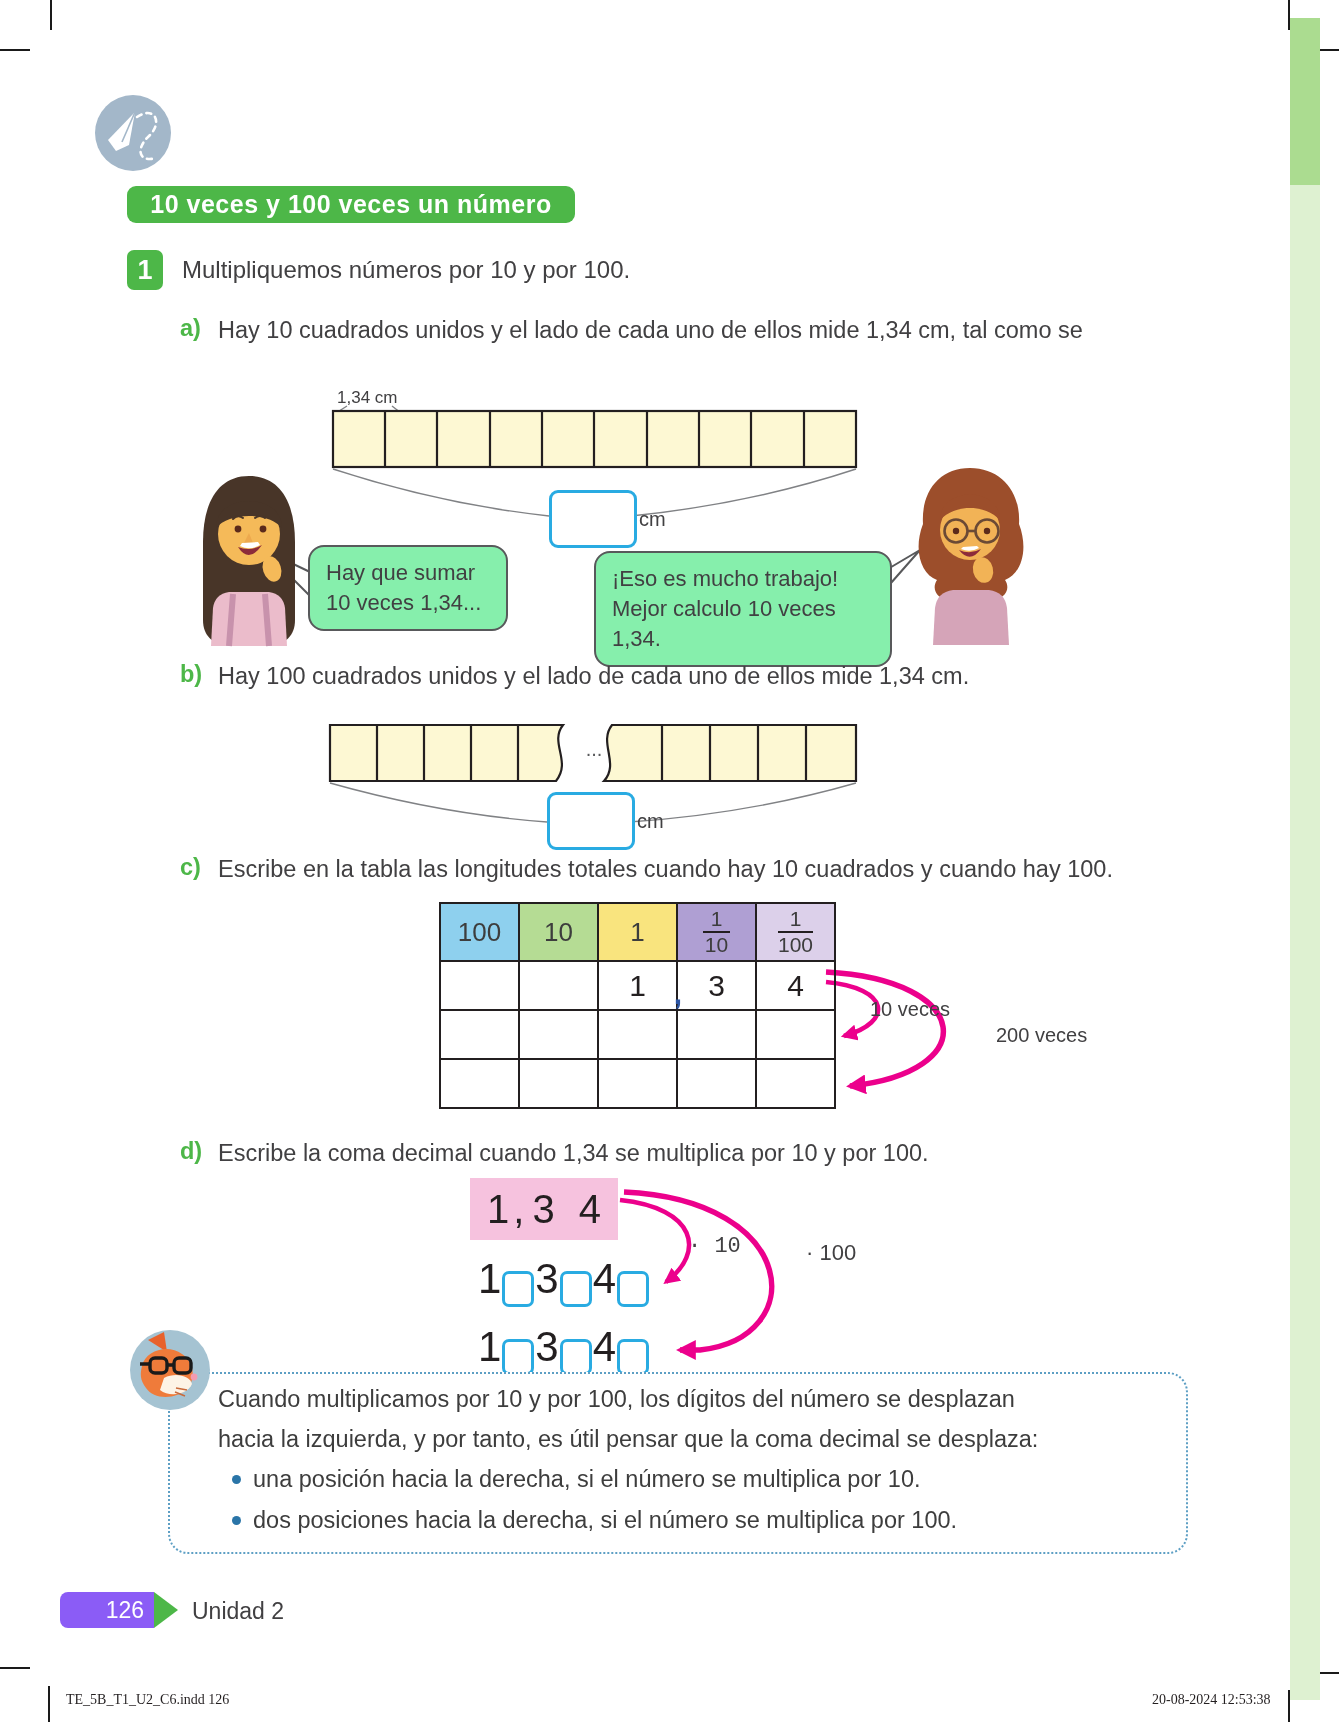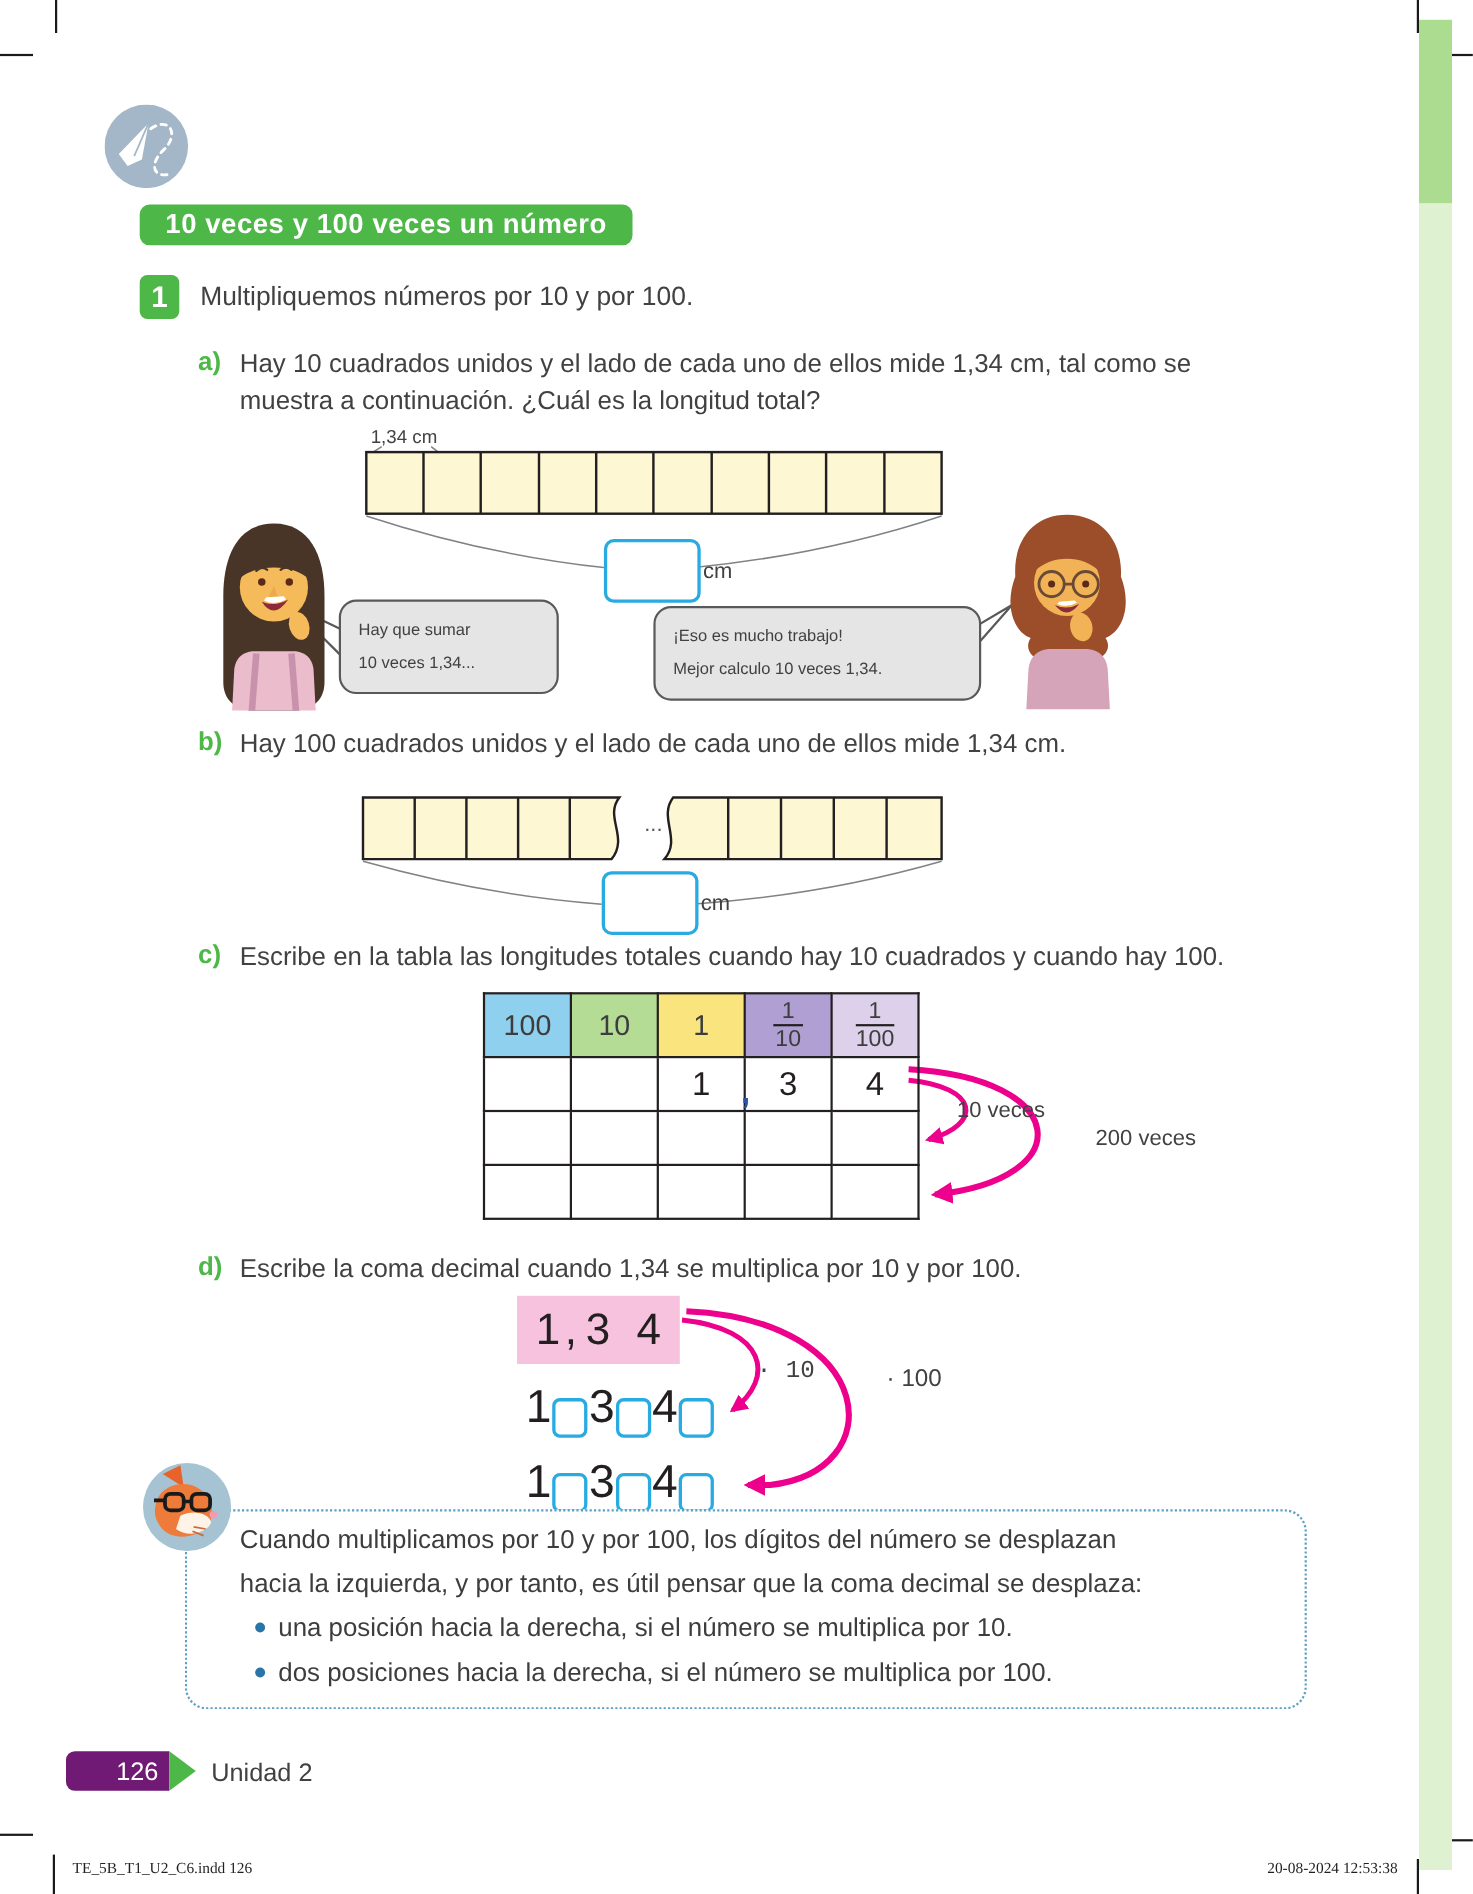--- a/index.html
+++ b/index.html
@@ -28,22 +28,22 @@
   .prob-text{left:182px;top:256px;font-size:24px;color:#414042;}
   
   .part-label{font-size:23.5px;font-weight:bold;color:#4db748;}
   .part-text{font-size:23.5px;line-height:34px;color:#414042;}
   .measure{left:337px;top:388px;font-size:17px;color:#414042;}
   .unit{font-size:20px;color:#414042;}
   
   .ansbox{position:absolute;width:82px;height:52px;border:3px solid #29abe2;border-radius:9px;background:#fff;}
   
   .bubble{
-    position:absolute;background:#e5e5e5;border:2px solid #58595b;border-radius:16px;
-    font-size:15px;line-height:30px;color:#414042;padding:11px 16px;
+    position:absolute;background:#86efac;border:2px solid #58595b;border-radius:16px;
+    font-size:22px;line-height:30px;color:#414042;padding:11px 16px;
   }
   
   table.pv{border-collapse:collapse;}
   table.pv td{border:2px solid #231f20;width:77px;text-align:center;padding:0;}
   table.pv .hd{height:56px;font-size:26px;color:#3d3d3d;}
   table.pv .dr td{height:47px;font-size:30px;color:#231f20;}
   .frac{display:inline-block;font-size:21px;line-height:22px;vertical-align:middle;}
   .frac .num{display:block;border-bottom:2px solid #231f20;padding:0 8px 1px;}
   .frac .den{display:block;padding-top:1px;}
   .c-blue{background:#8ed0ee;} .c-green{background:#b5dc94;} .c-yellow{background:#f9e47e;}
@@ -63,21 +63,21 @@
   
   .notebox{
     position:absolute;left:168px;top:1372px;width:1016px;height:178px;
     border:2.5px dotted #5d9fc4;border-radius:20px;background:#fff;
   }
   .note-line{position:absolute;font-size:23.5px;color:#3d3d3d;}
   .note-bullet{position:absolute;display:flex;align-items:flex-start;font-size:23.5px;color:#3d3d3d;}
   .note-bullet .dot{width:9px;height:9px;border-radius:50%;background:#2a75a8;margin:9px 12px 0 0;flex:none;}
   .fox-wrap{left:130px;top:1330px;width:80px;height:80px;}
   
-  .foot-tab{position:absolute;left:60px;top:1592px;width:94px;height:36px;background:#701a75;border-radius:8px 0 0 8px;
+  .foot-tab{position:absolute;left:60px;top:1592px;width:94px;height:36px;background:#8b5cf6;border-radius:8px 0 0 8px;
     color:#fff;font-size:23px;display:flex;align-items:center;justify-content:flex-end;padding-right:10px;box-sizing:border-box;}
   .foot-tip{position:absolute;left:154px;top:1592px;width:0;height:0;border-top:18px solid transparent;border-bottom:18px solid transparent;border-left:24px solid #4db748;}
   .foot-unit{position:absolute;left:192px;top:1598px;font-size:23px;color:#414042;}
   .lineart{position:absolute;left:0;top:0;pointer-events:none;}
 </style>
 </head>
 <body>
 
 <div class="mark" style="left:50px;top:0;width:2px;height:30px;"></div>
 <div class="mark" style="left:0;top:49px;width:30px;height:2px;"></div>
@@ -101,21 +101,20 @@
   <span>10 veces y 100 veces un número</span>
 </div>
 <div class="abs prob-num">
   <span>1</span>
 </div>
 <div class="abs prob-text">Multipliquemos números por 10 y por 100.</div>
 
 <div class="abs part-label" style="left:180px;top:315px;">a)</div>
 <div class="abs part-text" style="left:218px;top:313px;">
   <div>Hay 10 cuadrados unidos y el lado de cada uno de ellos mide 1,34 cm, tal como se</div>
-  <div>muestra a continuación. ¿Cuál es la longitud total?</div>
 </div>
 <div class="abs measure">1,34 cm</div>
 
 <svg class="lineart" width="1339" height="1722" viewBox="0 0 1339 1722">
   <defs>
     <marker id="ah" viewBox="0 0 10 10" refX="8" refY="5" markerWidth="3.6" markerHeight="3.6" orient="auto-start-reverse">
       <path d="M0,0 L10,5 L0,10 Z" fill="#ec008c"></path>
     </marker>
   </defs>
 

